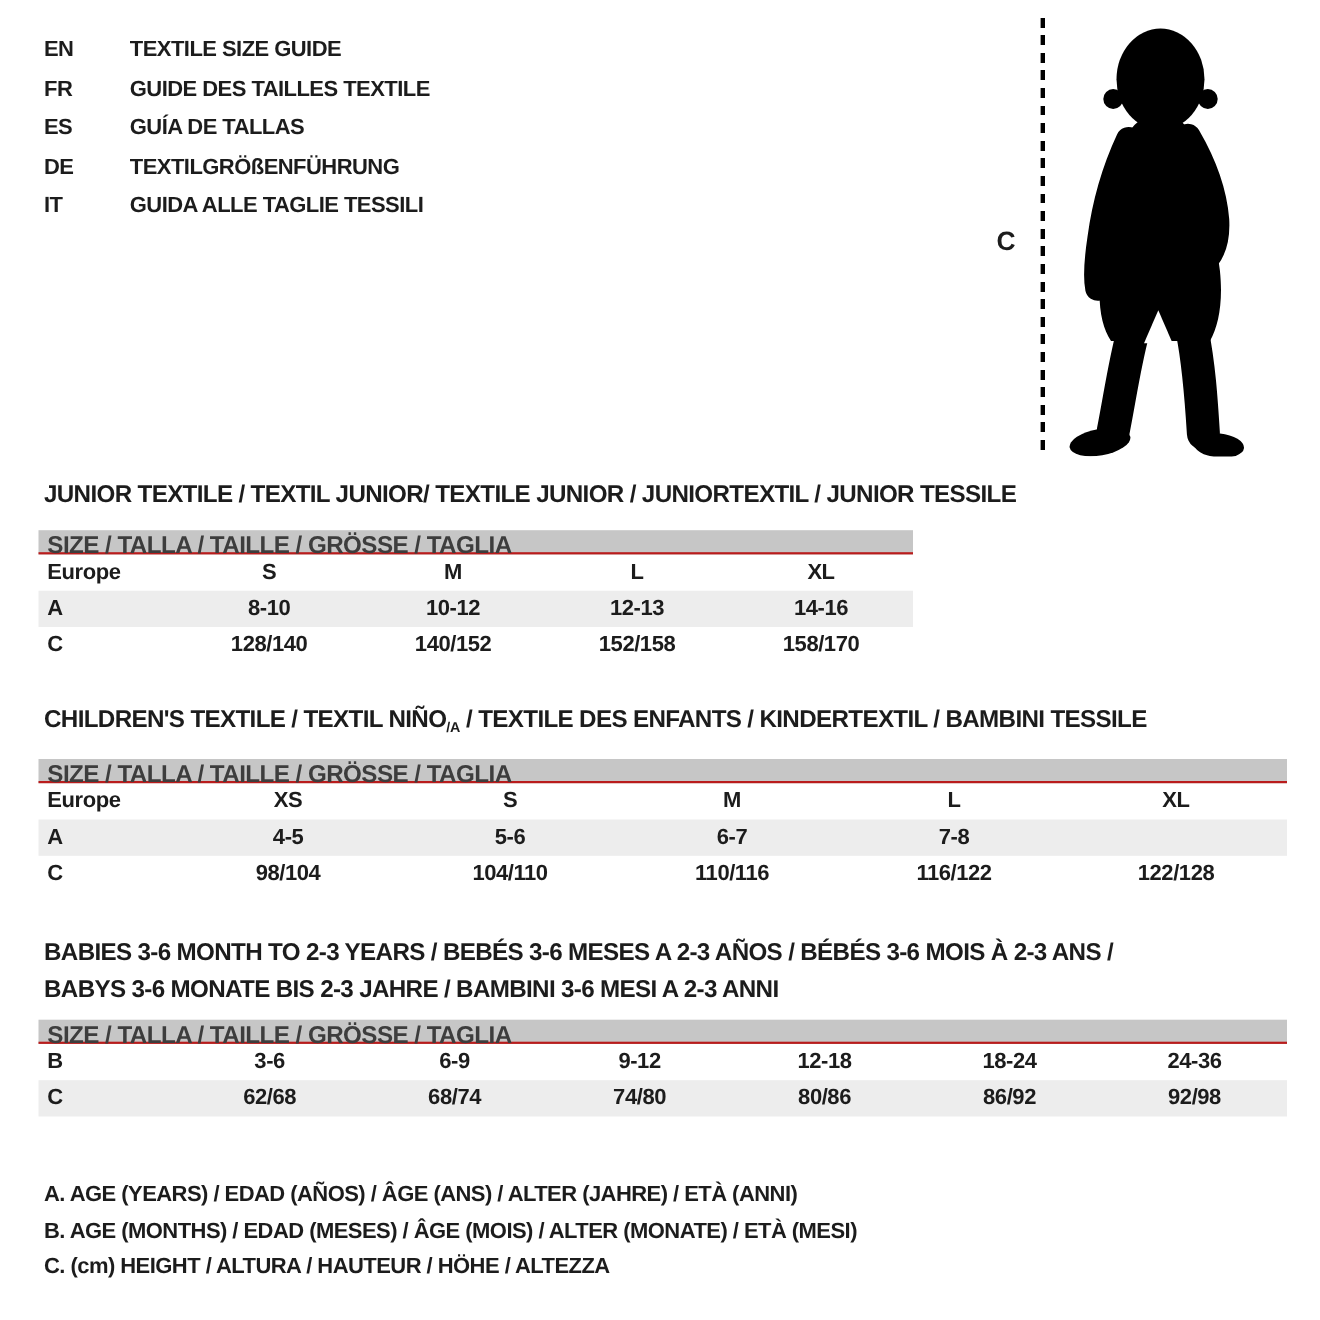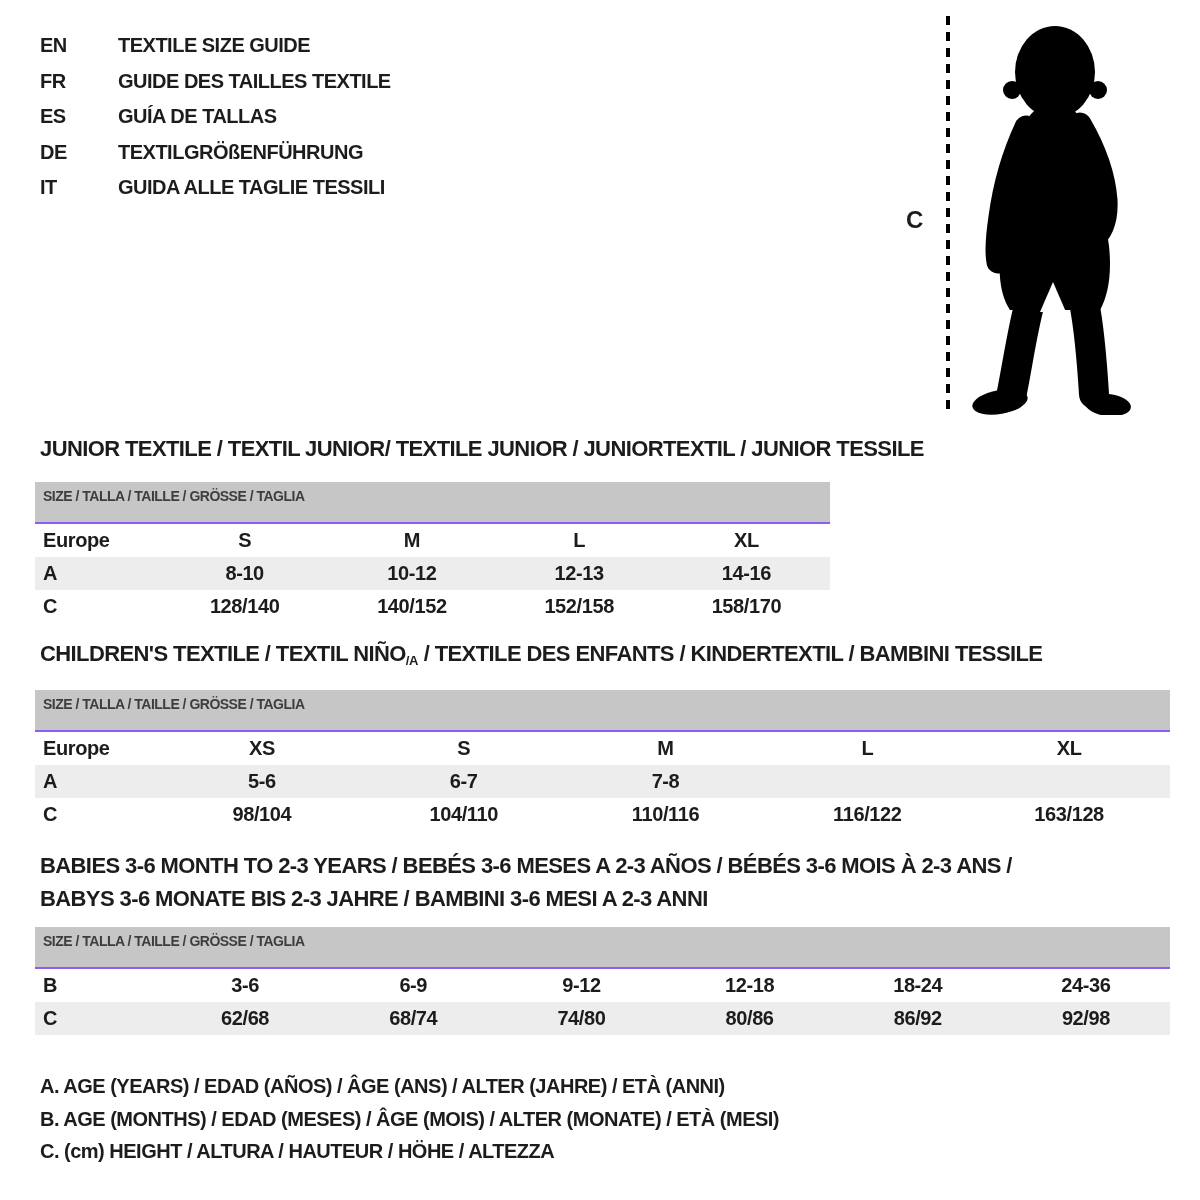--- a/index.html
+++ b/index.html
@@ -32,23 +32,23 @@
   #children-title{top:641px;}
   #babies-title{top:850px;line-height:32.5px;}
   #babies-title span{display:block;}
   .subsize{font-size:13px;vertical-align:-4px;letter-spacing:-0.3px;}
   
   .size-table{position:absolute;left:35px;}
   #junior-table{top:482px;width:795px;}
   #children-table{top:690px;width:1135px;}
   #babies-table{top:927px;width:1135px;}
   .size-bar{
-    height:42px;line-height:28px;background:var(--bar_bg);color:var(--bar_text);
-    font-size:14px;padding-left:8px;letter-spacing:-0.5px;
-    border-bottom:2px solid #8b5cf6;box-sizing:border-box;white-space:nowrap;
+    height:22px;line-height:28px;background:var(--bar_bg);color:var(--bar_text);
+    font-size:22px;padding-left:8px;letter-spacing:-0.5px;
+    border-bottom:2px solid #b91c1c;box-sizing:border-box;white-space:nowrap;
   }
   .trow{height:33px;line-height:33px;font-size:20px;letter-spacing:-0.4px;display:grid;}
   #junior-table .trow{grid-template-columns:126px repeat(4,1fr);}
   #children-table .trow{grid-template-columns:126px repeat(5,1fr);}
   #babies-table .trow{grid-template-columns:126px repeat(6,1fr);}
   .cell{text-align:center;overflow:hidden;}
   .cell.label{text-align:left;padding-left:8px;}
   .shaded{background:var(--row_shaded);}
   
   .legend{position:absolute;left:40px;top:1070px;font-size:20px;letter-spacing:-0.5px;line-height:32.5px;}
@@ -140,31 +140,32 @@
     <div class="trow">
       <div class="cell label">Europe</div>
       <div class="cell">XS</div>
       <div class="cell">S</div>
       <div class="cell">M</div>
       <div class="cell">L</div>
       <div class="cell">XL</div>
     </div>
     <div class="trow shaded">
       <div class="cell label">A</div>
+      <div class="cell">4-5</div>
       <div class="cell">5-6</div>
       <div class="cell">6-7</div>
       <div class="cell">7-8</div>
     </div>
     <div class="trow">
       <div class="cell label">C</div>
       <div class="cell">98/104</div>
       <div class="cell">104/110</div>
       <div class="cell">110/116</div>
       <div class="cell">116/122</div>
-      <div class="cell">163/128</div>
+      <div class="cell">122/128</div>
     </div>
   </div>
 
   <div class="section-title" id="babies-title">
     <span>BABIES 3-6 MONTH TO 2-3 YEARS / BEBÉS 3-6 MESES A 2-3 AÑOS / BÉBÉS 3-6 MOIS À 2-3 ANS /</span>
     <span>BABYS 3-6 MONATE BIS 2-3 JAHRE / BAMBINI 3-6 MESI A 2-3 ANNI</span>
   </div>
   <div class="size-table" id="babies-table">
     <div class="size-bar">SIZE / TALLA / TAILLE / GRÖSSE / TAGLIA</div>
     <div class="trow">

